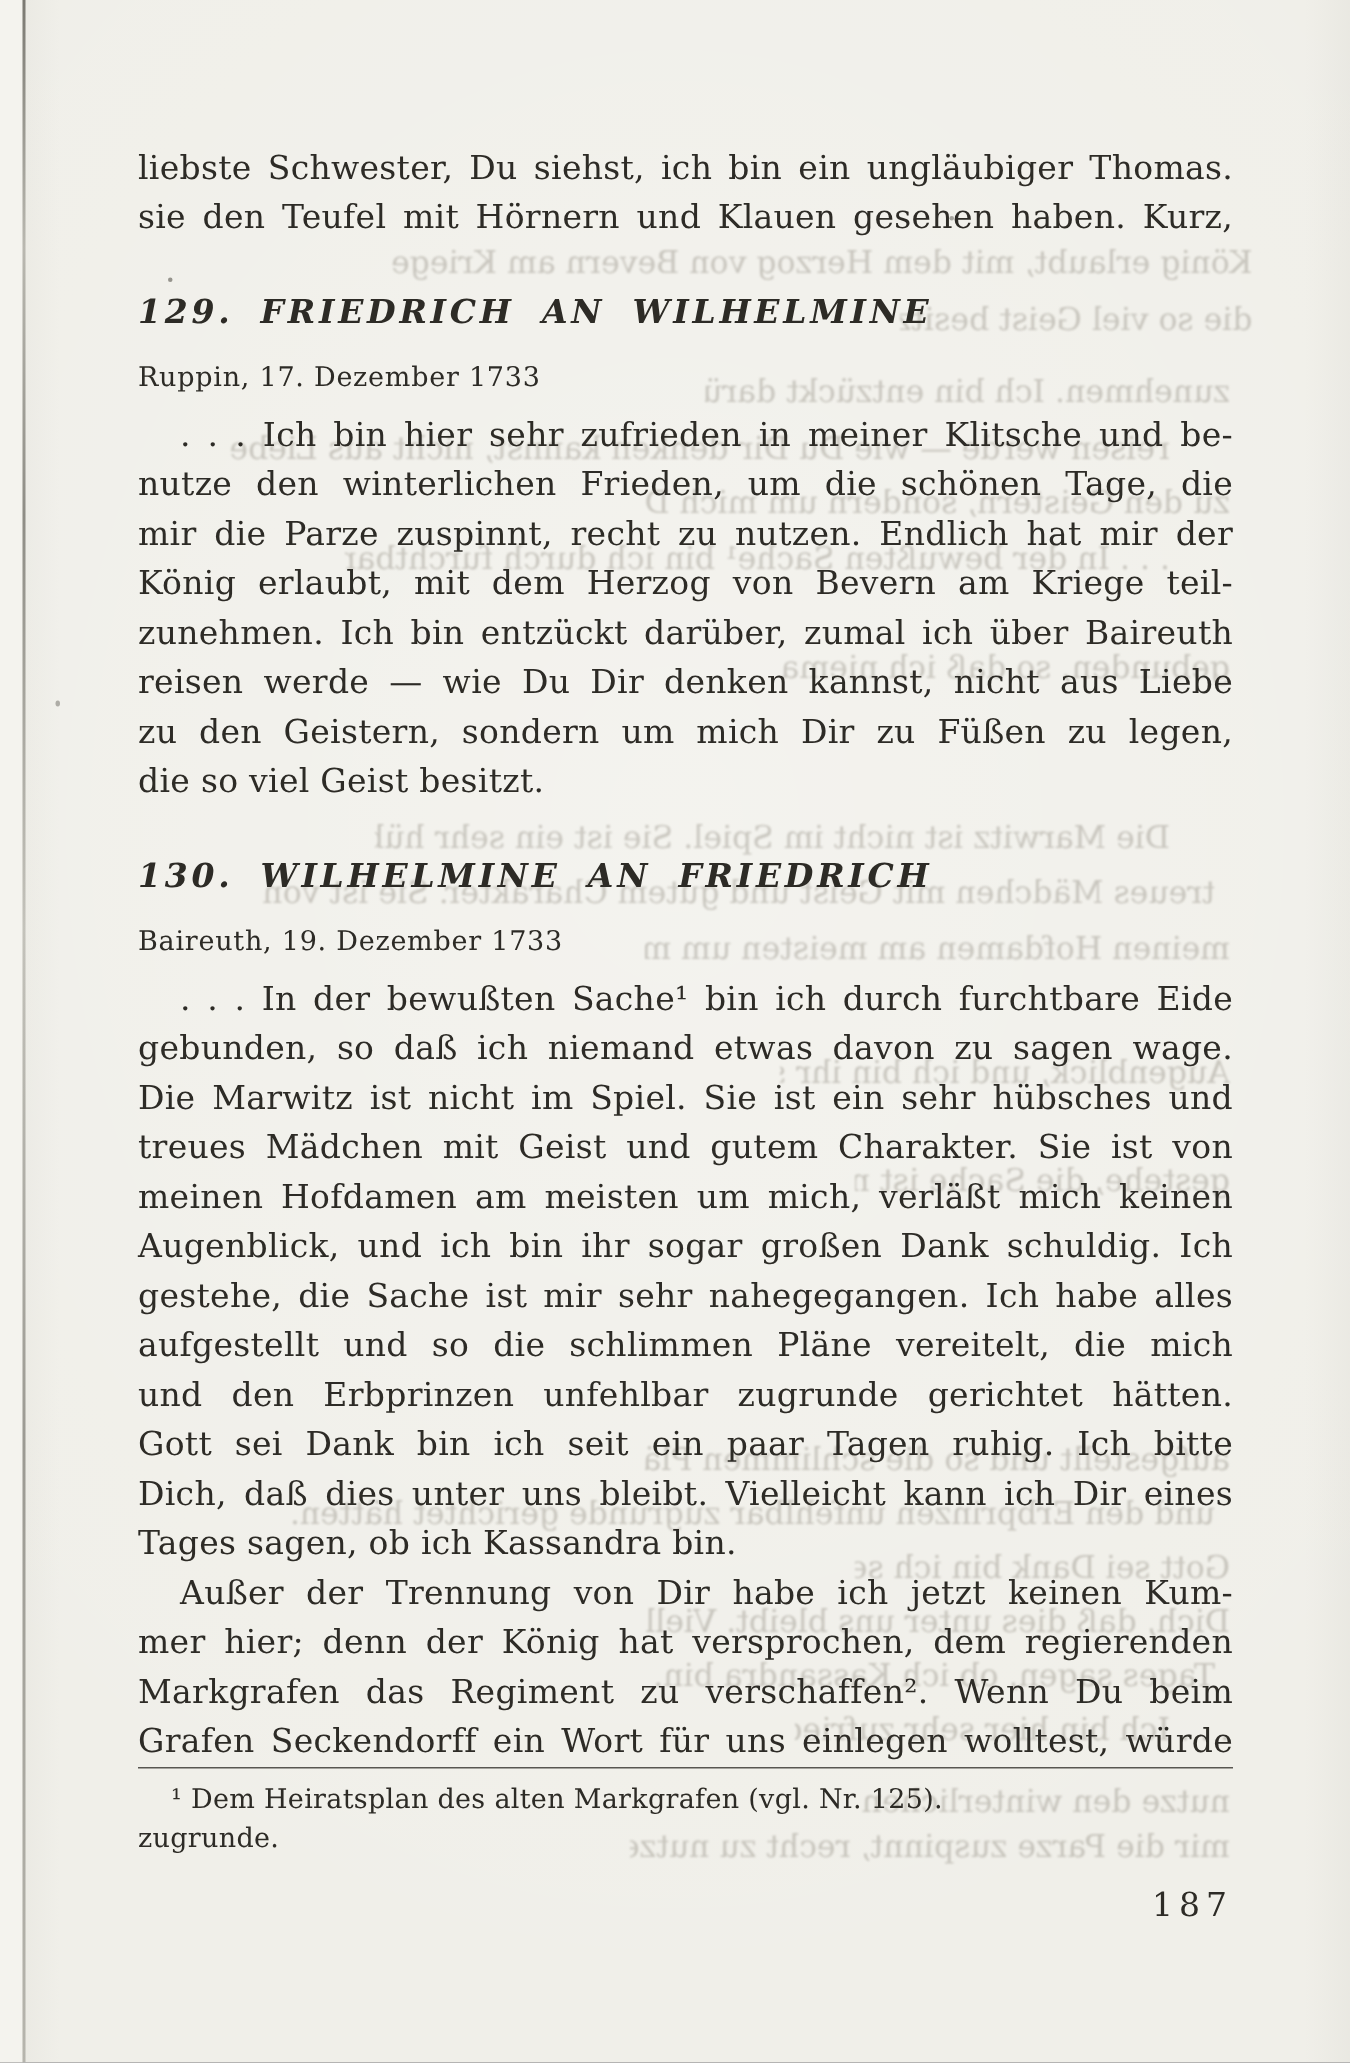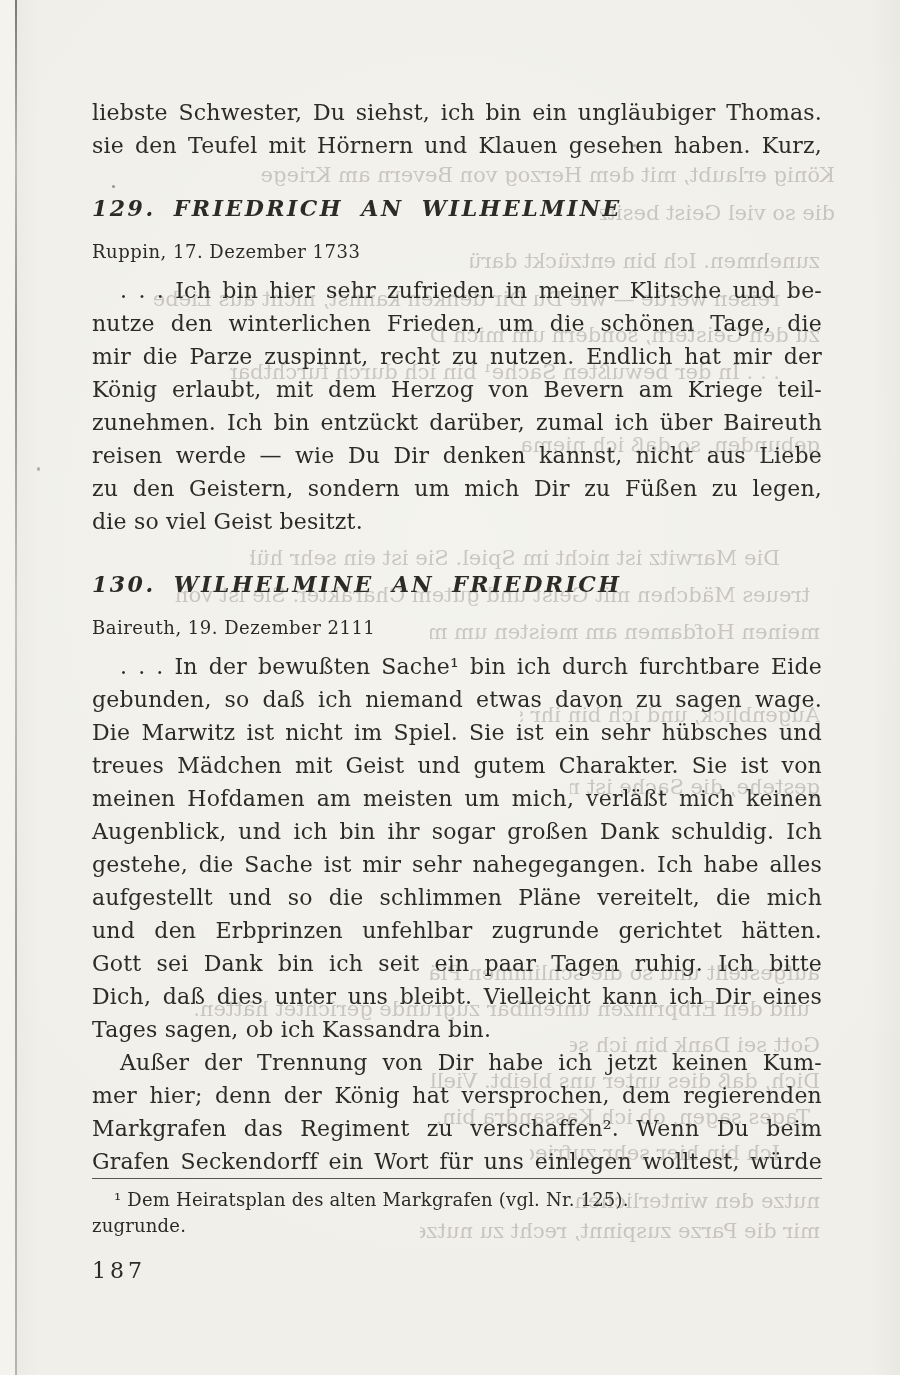--- a/index.html
+++ b/index.html
@@ -89,21 +89,21 @@
   .footnotes{margin-top:7px;}
   .footnotes .line{
     font-size:18px;
     line-height:26px;
     letter-spacing:0.2px;
   }
   .footnotes .line.indent{padding-left:22px;}
 
   .page-number{
     margin-top:15px;
-    text-align:left;
+    text-align:right;
     font-size:22px;
     letter-spacing:4px;
     line-height:33px;
   }
 </style>
 </head>
 <body>
 
 <div class="page">
 
@@ -155,21 +155,21 @@
           <div class="line">König erlaubt, mit dem Herzog von Bevern am Kriege teil-</div>
           <div class="line">zunehmen. Ich bin entzückt darüber, zumal ich über Baireuth</div>
           <div class="line">reisen werde — wie Du Dir denken kannst, nicht aus Liebe</div>
           <div class="line">zu den Geistern, sondern um mich Dir zu Füßen zu legen,</div>
           <div class="line no-fill">die so viel Geist besitzt.</div>
         </div>
     </section>
 
     <section>
       <h2 class="letter-heading">130. WILHELMINE AN FRIEDRICH</h2>
-      <div class="dateline">Baireuth, 19. Dezember 2111</div>
+      <div class="dateline">Baireuth, 19. Dezember 1733</div>
       <div class="body-lines">
           <div class="line indent">. . . In der bewußten Sache¹ bin ich durch furchtbare Eide</div>
           <div class="line">gebunden, so daß ich niemand etwas davon zu sagen wage.</div>
           <div class="line">Die Marwitz ist nicht im Spiel. Sie ist ein sehr hübsches und</div>
           <div class="line">treues Mädchen mit Geist und gutem Charakter. Sie ist von</div>
           <div class="line">meinen Hofdamen am meisten um mich, verläßt mich keinen</div>
           <div class="line">Augenblick, und ich bin ihr sogar großen Dank schuldig. Ich</div>
           <div class="line">gestehe, die Sache ist mir sehr nahegegangen. Ich habe alles</div>
           <div class="line">aufgestellt und so die schlimmen Pläne vereitelt, die mich</div>
           <div class="line">und den Erbprinzen unfehlbar zugrunde gerichtet hätten.</div>

